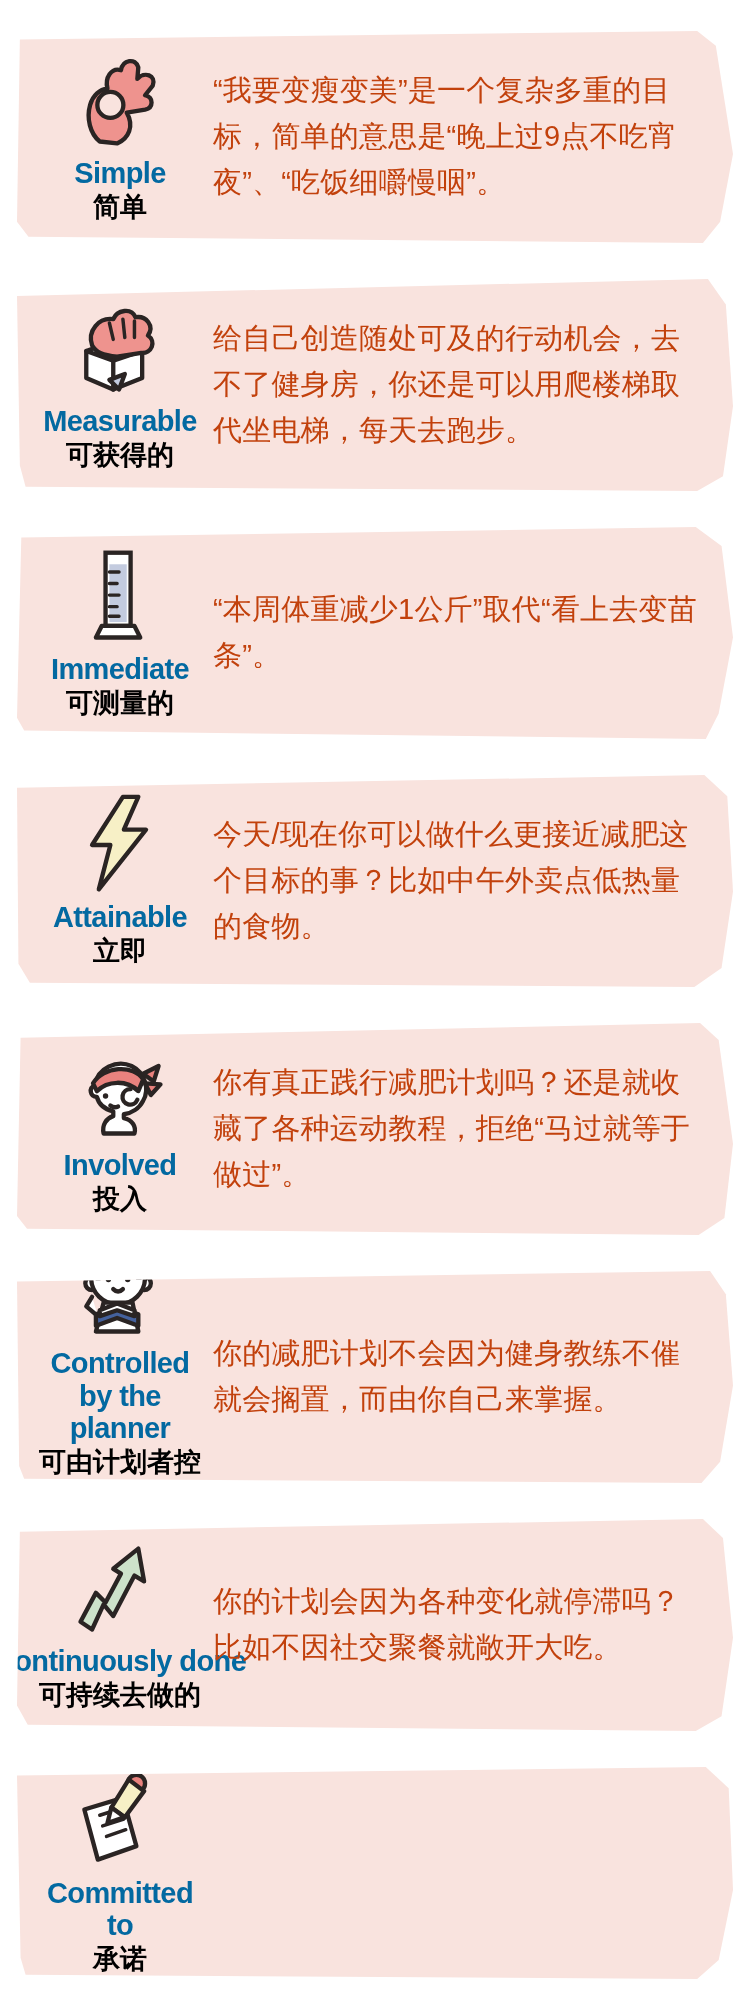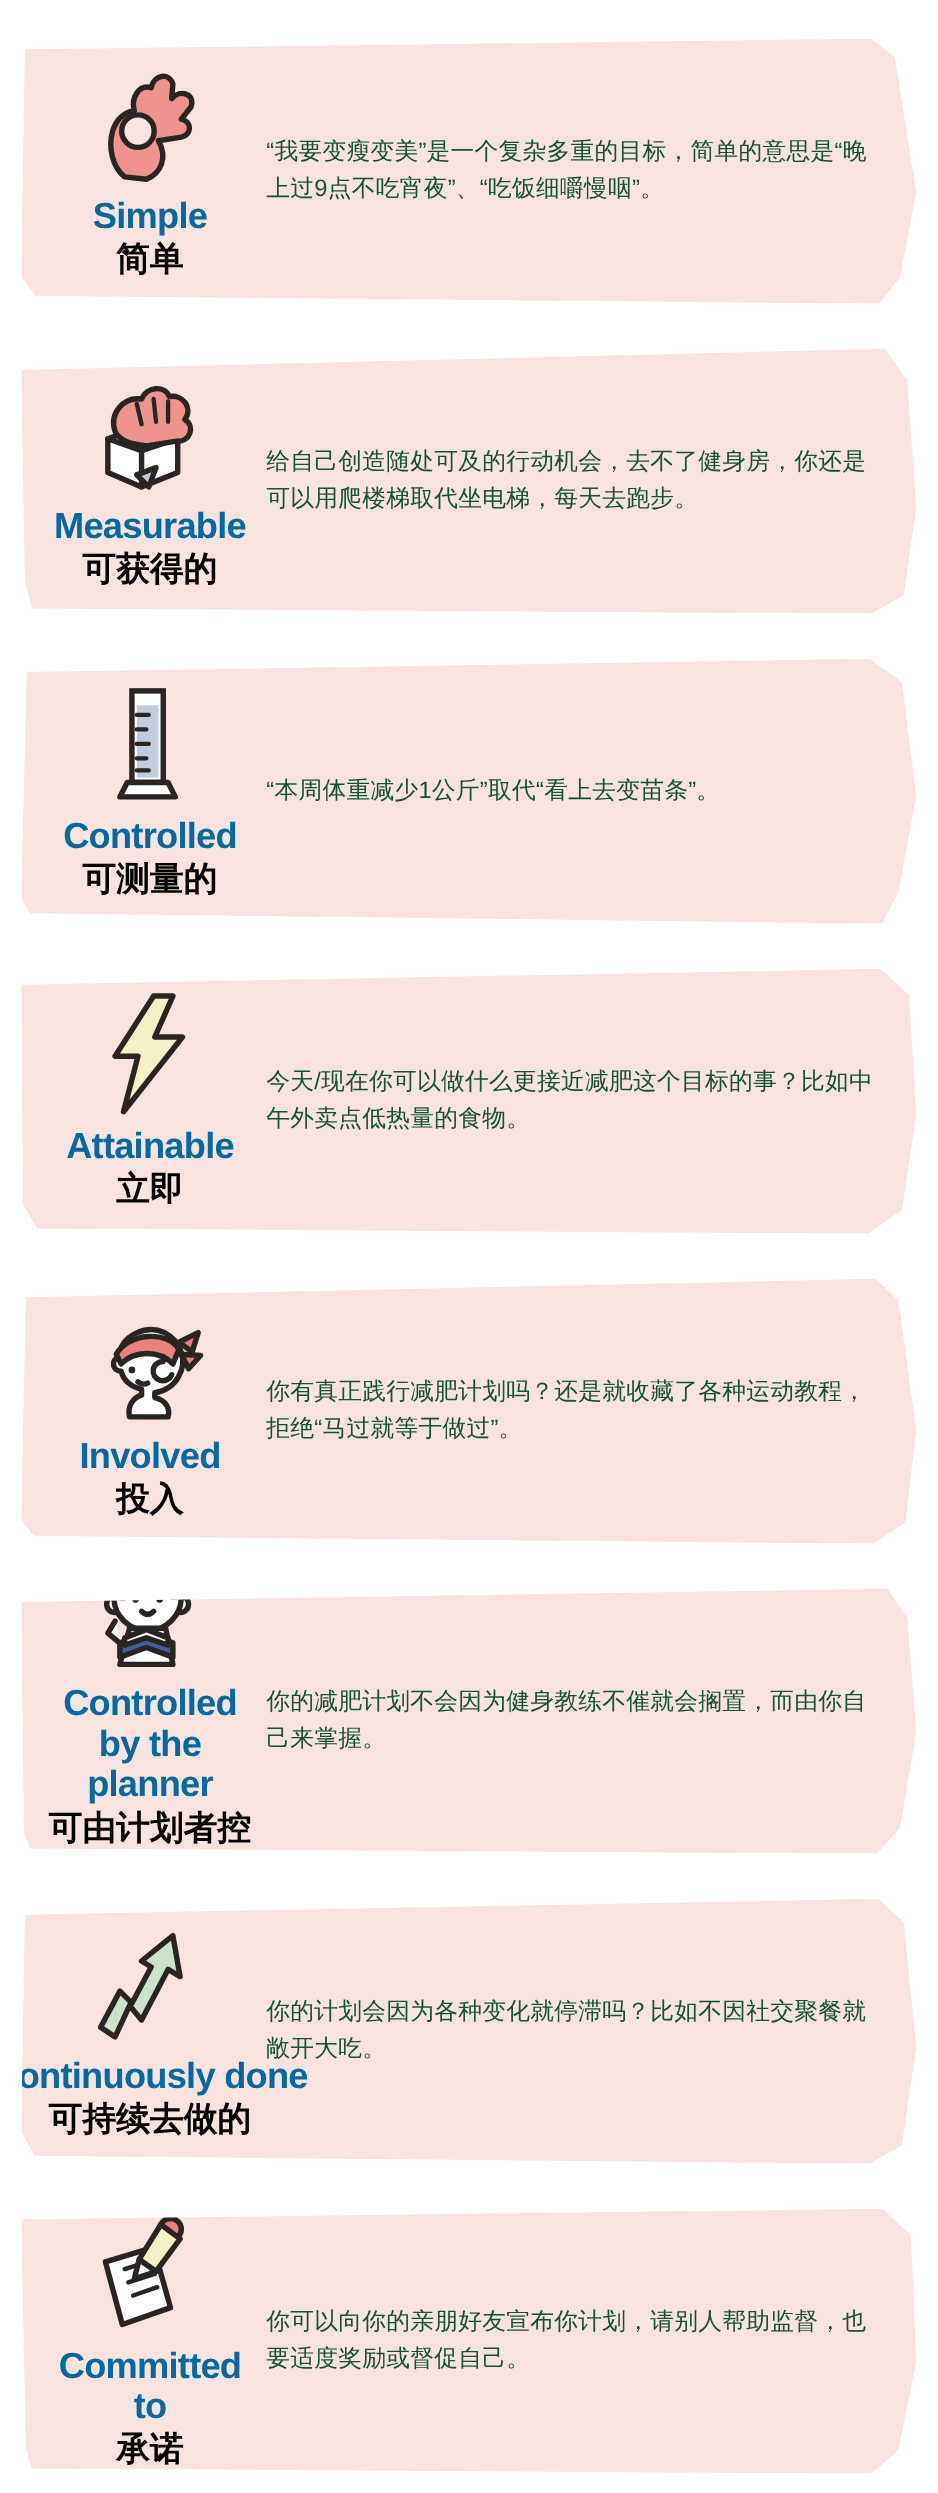--- a/index.html
+++ b/index.html
@@ -68,24 +68,24 @@
   .label-zh{
     font-size:27px;
     font-weight:700;
     color:#000000;
     text-align:center;
     line-height:1.3;
   }
   .body-text{
     flex:1;
     padding:0 28px 0 6px;
-    font-size:19px;
+    font-size:29px;
     line-height:1.58;
     font-weight:500;
-    color:#14532d;
+    color:#c2410c;
     letter-spacing:0.2px;
   }
   .card-controlled .label-en{max-width:168px;}
   .card-continuous .label-en{white-space:nowrap;}
 </style>
 </head>
 <body>
 
 <div class="page">
 
@@ -130,21 +130,21 @@
       <span class="icon">
         <svg viewBox="0 0 110 110" xmlns="http://www.w3.org/2000/svg">
           <g stroke="#2a2423" stroke-width="4.5" stroke-linecap="round">
             <rect x="40" y="8" width="26" height="76" fill="#ffffff"></rect>
             <rect x="44" y="20" width="18" height="60" fill="#c3cbdf" stroke="none"></rect>
             <path fill="none" stroke-width="3.5" d="M44 28 h10 M44 40 h8 M44 52 h10 M44 64 h8 M44 74 h10"></path>
             <path fill="#ffffff" stroke-linejoin="round" d="M30 96 L36 84 L70 84 L76 96 Z"></path>
           </g>
         </svg>
       </span>
-      <div class="label-en">Controlled</div>
+      <div class="label-en">Immediate</div>
       <div class="label-zh">可测量的</div>
     </div>
     <p class="body-text">“本周体重减少1公斤”取代“看上去变苗条”。</p>
   </section>
 
   <section class="card">
     <div class="icon-col">
       <span class="icon">
         <svg viewBox="0 0 110 110" xmlns="http://www.w3.org/2000/svg">
           <polygon points="58,4 26,54 45,54 33,100 82,38 59,38 74,4" fill="#f7f0c6" stroke="#2a2423" stroke-width="4.5" stroke-linejoin="round"></polygon>
@@ -224,16 +224,15 @@
             <circle cx="72" cy="15" r="9" fill="#e9827e"></circle>
             <polygon fill="#f7f0c6" points="64,11 80,23 60,50 46,40"></polygon>
             <polygon fill="#ffffff" points="46,40 60,50 42,56"></polygon>
             <path d="M44 52 L42 56 L46 55 Z" fill="#2a2423" stroke="none"></path>
           </g>
         </svg>
       </span>
       <div class="label-en">Committed to</div>
       <div class="label-zh">承诺</div>
     </div>
-    <p class="body-text">你可以向你的亲朋好友宣布你计划，请别人帮助监督，也要适度奖励或督促自己。</p>
   </section>
 
 </div>
 
 </body></html>

